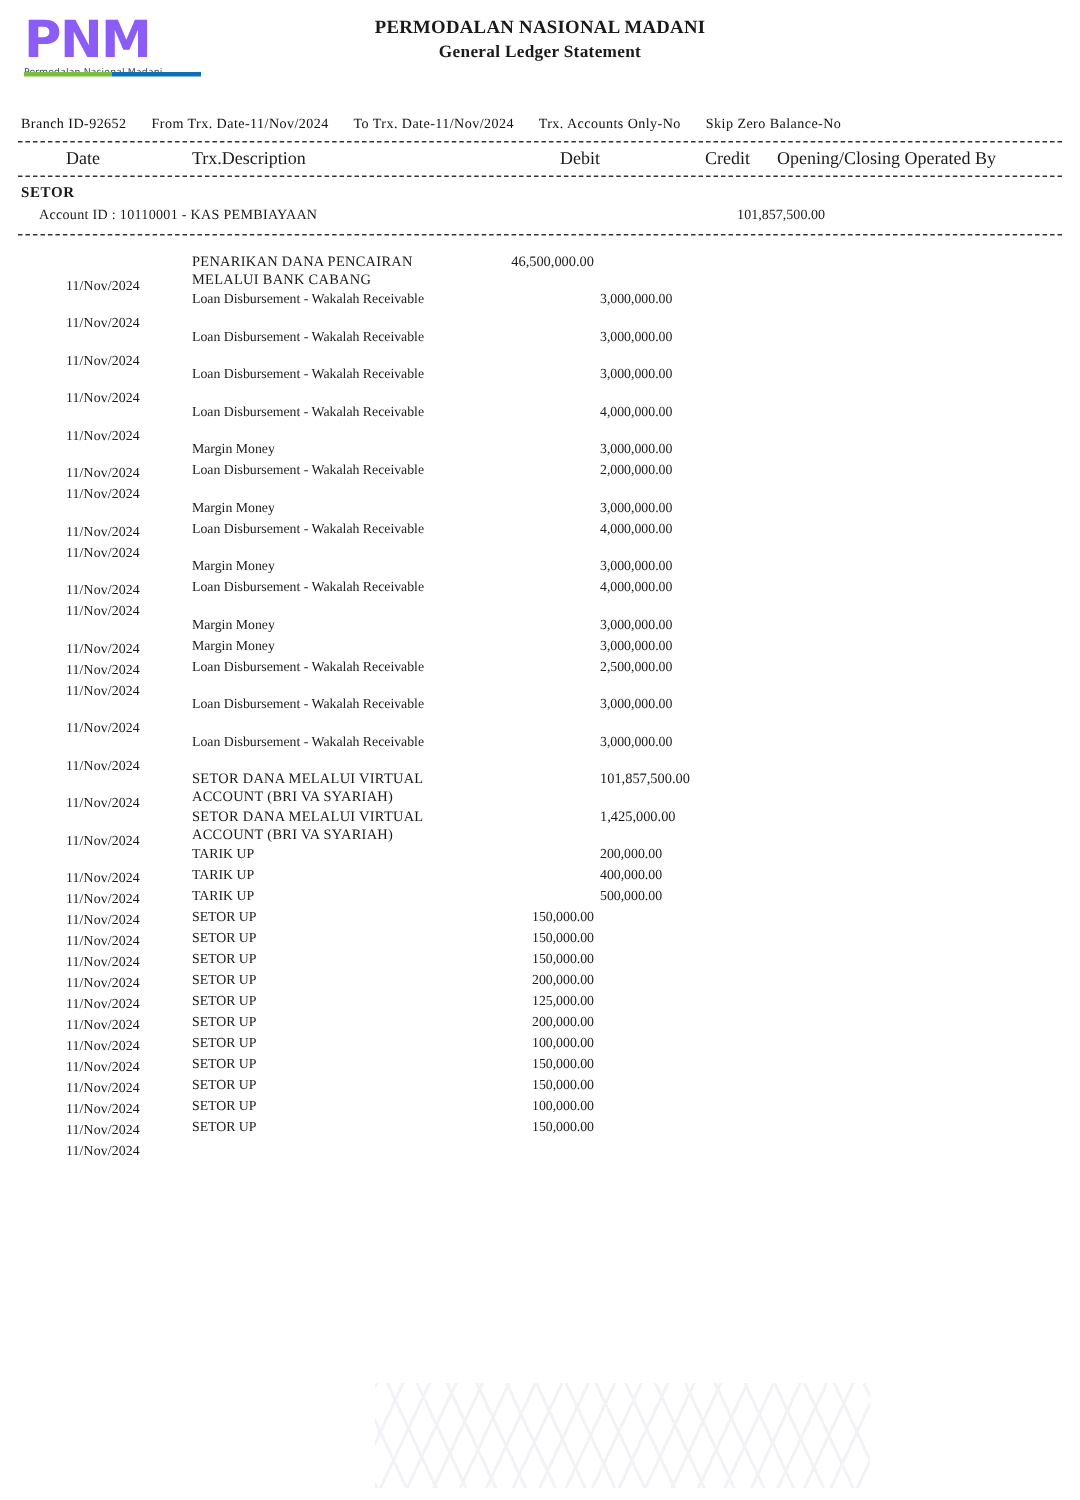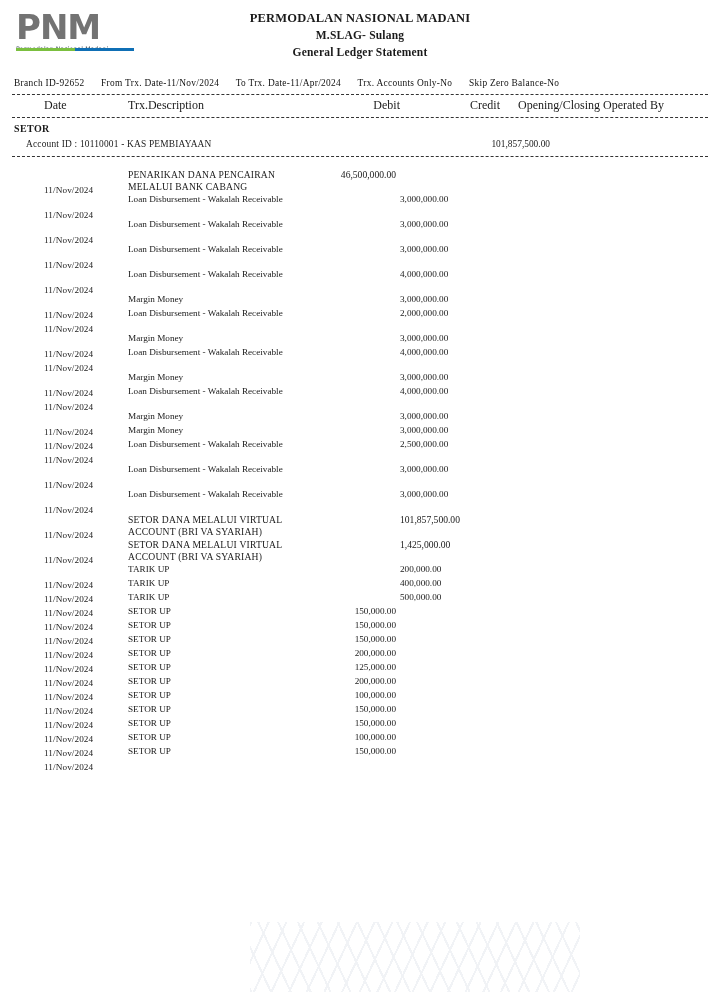--- a/index.html
+++ b/index.html
@@ -33,21 +33,21 @@
     left: 16px;
     top: 10px;
     width: 128px;
   }
   .logo-mark {
     font-family: "DejaVu Sans", sans-serif;
     font-weight: 700;
     font-size: 34px;
     letter-spacing: -1px;
     line-height: 34px;
-    color: #737373;
+    color: #8b5cf6;
   }
   .logo-under {
     margin-top: 1px;
     font-family: "DejaVu Sans", sans-serif;
     font-size: 6.2px;
     letter-spacing: 0.1px;
     color: #3b4a54;
     white-space: nowrap;
   }
   .logo-bar {
@@ -163,29 +163,28 @@
 <div class="page">
 
   <div class="header">
     <div class="logo">
       <div class="logo-mark">PNM</div>
       <div class="logo-bar"></div>
       <div class="logo-under">Permodalan Nasional Madani</div>
     </div>
     <div class="titles">
       <div class="title-line t1">PERMODALAN NASIONAL MADANI</div>
-      <div class="title-line t2">M.SLAG- Sulang</div>
       <div class="title-line t3">General Ledger Statement</div>
     </div>
   </div>
 
   <div class="filters">
     <span>Branch ID-92652</span>
     <span>From Trx. Date-11/Nov/2024</span>
-    <span>To Trx. Date-11/Apr/2024</span>
+    <span>To Trx. Date-11/Nov/2024</span>
     <span>Trx. Accounts Only-No</span>
     <span>Skip Zero Balance-No</span>
   </div>
 
   <div class="rule"></div>
 
   <div class="cols">
     <div class="c-date">Date</div>
     <div class="c-desc">Trx.Description</div>
     <div class="c-debit">Debit</div>

